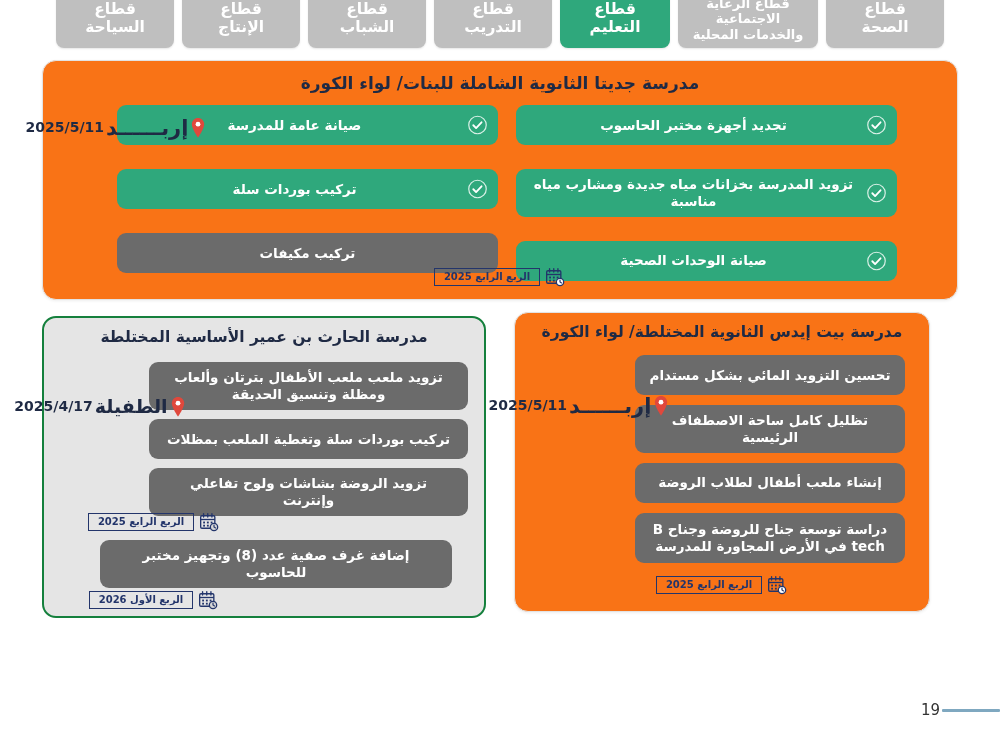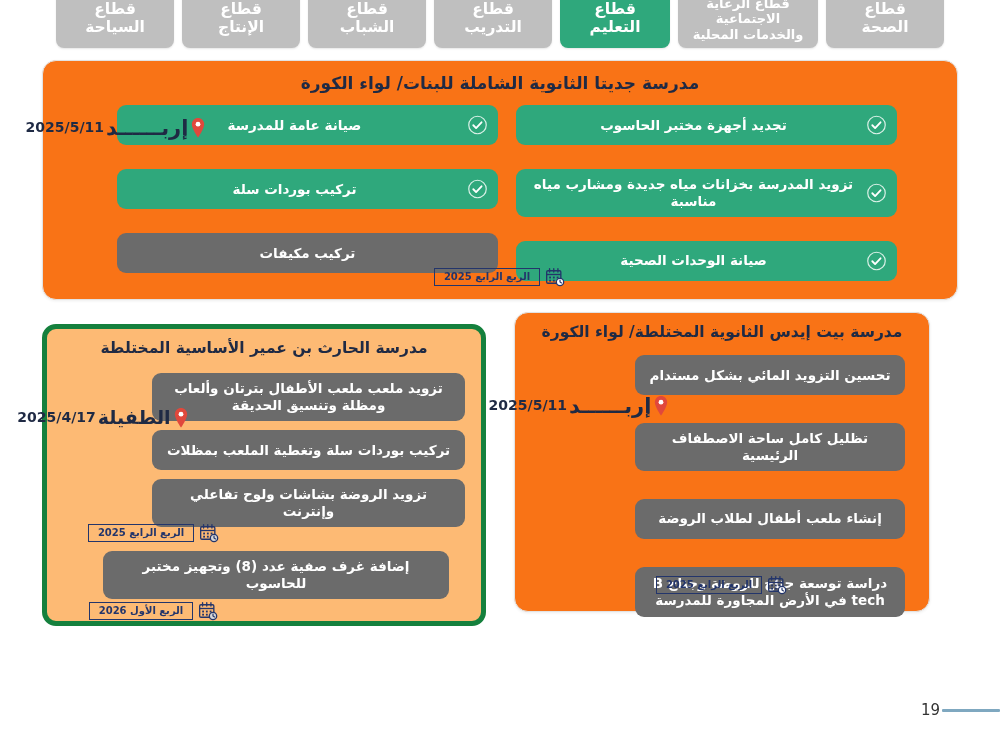--- a/index.html
+++ b/index.html
@@ -63,23 +63,22 @@
     position: absolute;
     box-sizing: border-box;
     border-radius: 14px;
   }
   .card.white {
     background: #f97316;
     border: 1px solid #e3e3e3;
     box-shadow: 0 1px 3px rgba(0,0,0,0.07);
   }
   .card.grey {
-    background: #fdba74;
-    border: 5px solid #15803d;
-    margin-top: 8px;
+    background: #e5e5e5;
+    border: 2px solid #15803d;
   }
 
   .card-title {
     text-align: center;
     font-size: 17px;
     font-weight: 700;
     color: #1f2a44;
     padding: 12px 16px 8px 16px;
   }
   .card-title.small {
@@ -226,21 +225,21 @@
     width: 92px;
   }
 
   .c3-body {
     position: absolute;
     top: 42px;
     right: 24px;
     left: 120px;
     display: flex;
     flex-direction: column;
-    gap: 28px;
+    gap: 10px;
   }
   .c3-loc {
     position: absolute;
     top: 82px;
     left: 14px;
     width: 100px;
   }
 </style>
 </head>
 <body>

